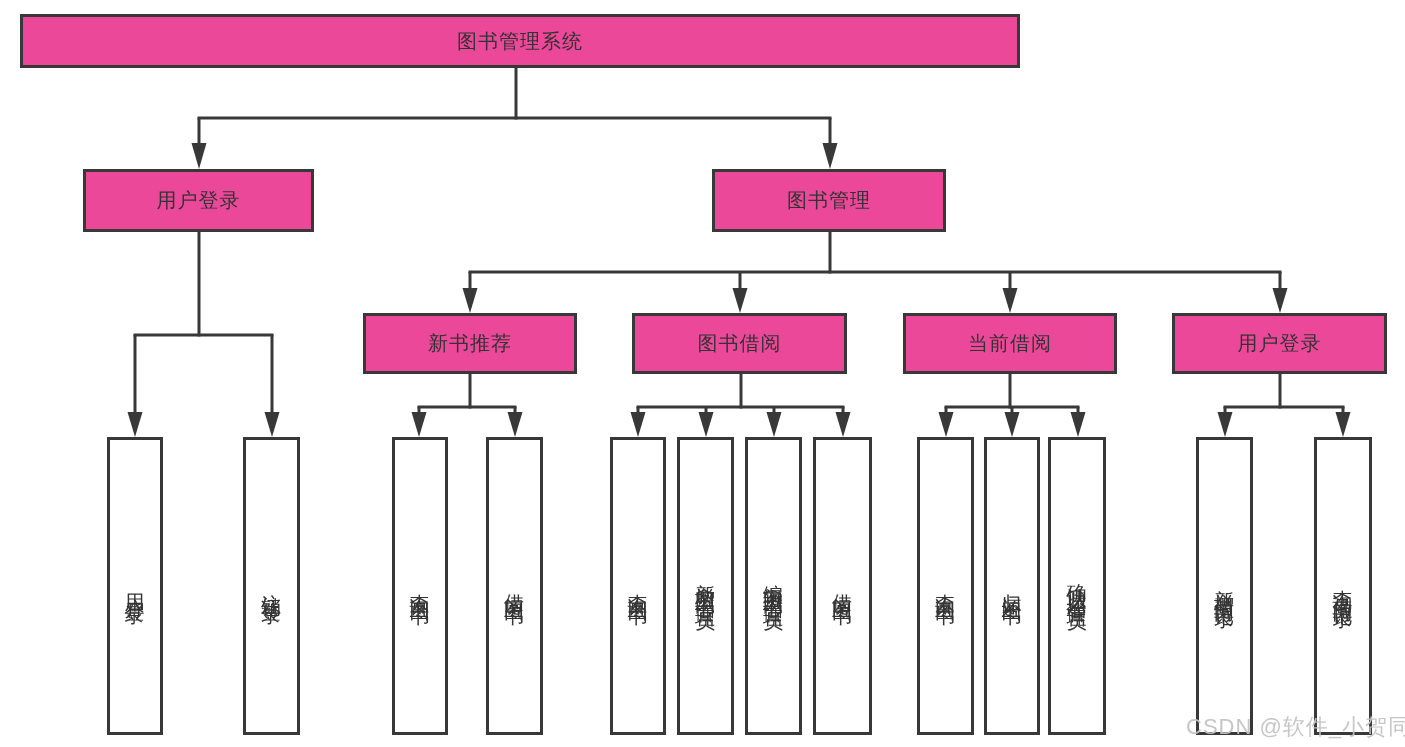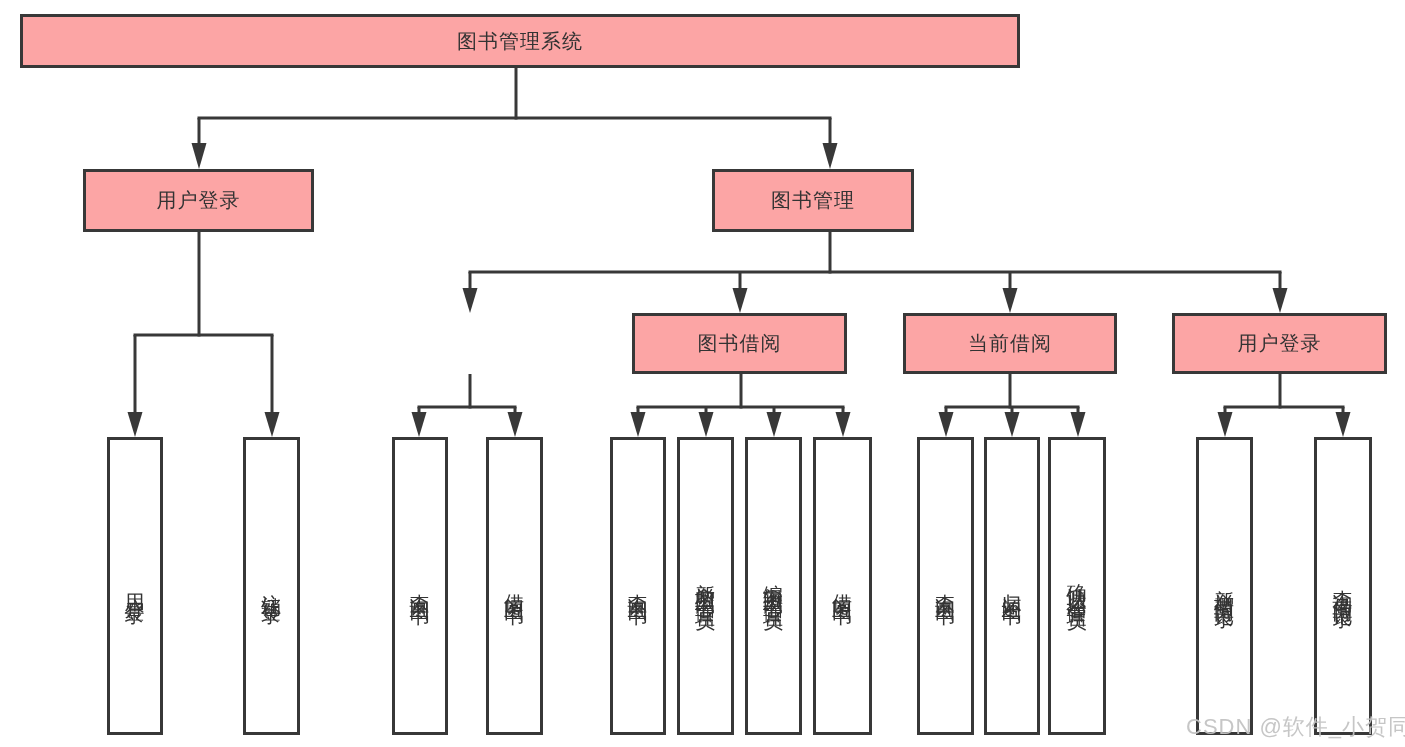--- a/index.html
+++ b/index.html
@@ -23,21 +23,21 @@
   }
   svg.connectors {
     position: absolute;
     left: 0; top: 0;
     z-index: 1;
   }
   .box {
     position: absolute;
     box-sizing: border-box;
     border: 3px solid #383838;
-    background: #fca5a5;
+    background: #ec4899;
     display: flex;
     align-items: center;
     justify-content: center;
     font-size: 20px;
     color: #333333;
     z-index: 2;
     letter-spacing: 1px;
     white-space: nowrap;
   }
   .vbox {
@@ -56,21 +56,21 @@
   }
   .vbox .vtext {
     writing-mode: vertical-rl;
     text-orientation: mixed;
     letter-spacing: 4px;
     line-height: 1;
   }
   
   #n-root        { left: 20px;   top: 14px;  width: 1000px; height: 54px; }
   #n-user-login  { left: 83px;   top: 169px; width: 231px;  height: 63px; }
-  #n-book-mgmt   { left: 712px;  top: 169px; width: 202px;  height: 63px; font-family: Liberation Serif, serif; }
+  #n-book-mgmt   { left: 712px;  top: 169px; width: 234px;  height: 63px; font-family: Liberation Serif, serif; }
   #n-new-rec     { left: 363px;  top: 313px; width: 214px;  height: 61px; }
   #n-book-borrow { left: 632px;  top: 313px; width: 215px;  height: 61px; }
   #n-cur-borrow  { left: 903px;  top: 313px; width: 214px;  height: 61px; }
   #n-borrow-rec  { left: 1172px; top: 313px; width: 215px;  height: 61px; }
   
   #v1  { left: 107px;  width: 56px; }
   #v2  { left: 243px;  width: 57px; }
   #v3  { left: 392px;  width: 56px; }
   #v4  { left: 486px;  width: 57px; }
   #v5  { left: 610px;  width: 56px; }
@@ -164,20 +164,23 @@
     <span>图书管理系统</span>
   </div>
 
   <div class="box" id="n-user-login">
     <span>用户登录</span>
   </div>
   <div class="box" id="n-book-mgmt">
     <span>图书管理</span>
   </div>
 
+  <div class="box" id="n-new-rec">
+    <span>新书推荐</span>
+  </div>
   <div class="box" id="n-book-borrow">
     <span>图书借阅</span>
   </div>
   <div class="box" id="n-cur-borrow">
     <span>当前借阅</span>
   </div>
   <div class="box" id="n-borrow-rec">
     <span>用户登录</span>
   </div>
 

